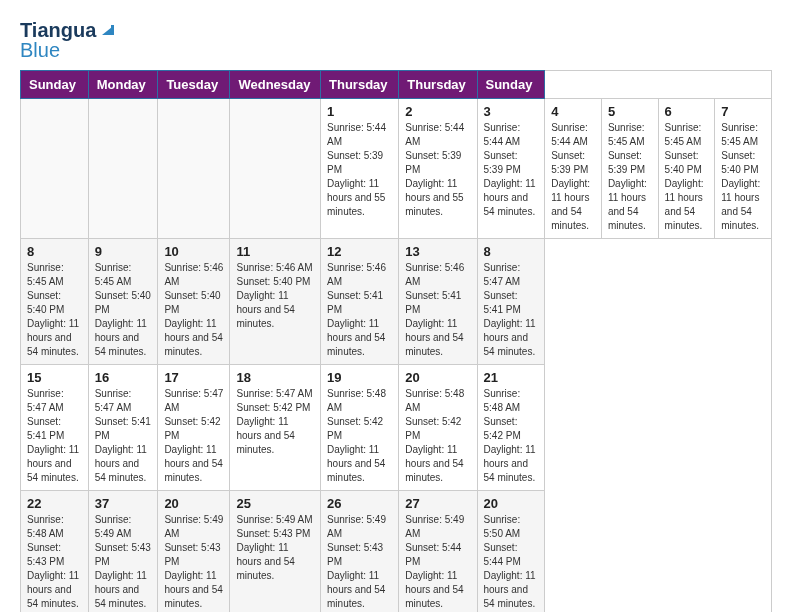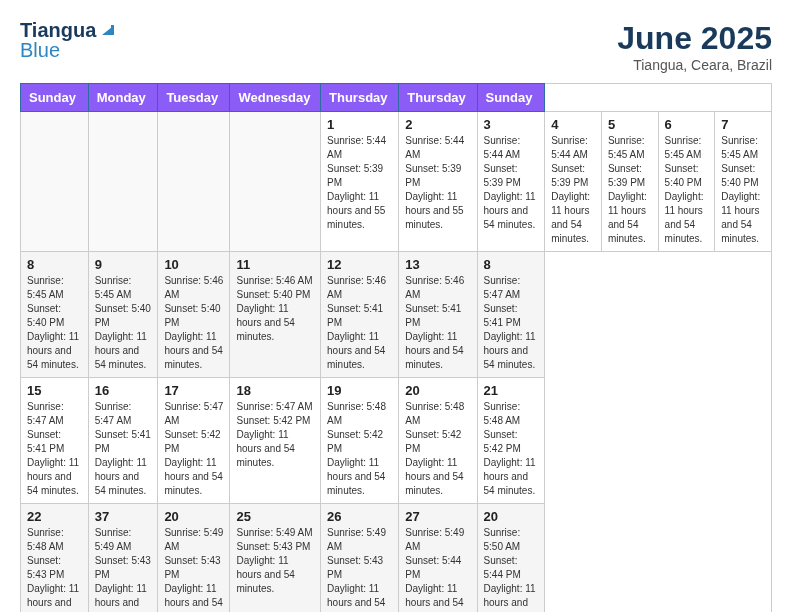--- a/index.html
+++ b/index.html
@@ -48,21 +48,21 @@
     .location {
       font-size: 14px;
       color: #555;
     }
     .calendar {
       width: 100%;
       border-collapse: collapse;
       border: 1px solid #ccc;
     }
     .calendar th {
-      background: #8b5cf6;
+      background: #701a75;
       color: #fff;
       font-size: 13px;
       font-weight: bold;
       padding: 6px 8px;
       text-align: left;
       border: 1px solid #2e6da4;
     }
     .calendar td {
       border: 1px solid #ccc;
       vertical-align: top;
@@ -99,24 +99,20 @@
       <span class="logo-general">Tiangua</span>
       <svg width="18" height="18" viewBox="0 0 18 18" style="margin-left:2px;margin-top:-4px;">
         <polygon points="4,16 14,8 14,16" fill="#2e86c1"></polygon>
         <rect x="13" y="6" width="3" height="10" fill="#2e86c1"></rect>
       </svg>
     </div>
     <div class="logo-line">
       <span class="logo-blue">Blue</span>
     </div>
   </div>
-  <div class="title-area">
-    <div class="month-title">June 2025</div>
-    <div class="location">Tiangua, Ceara, Brazil</div>
-  </div>
 </div>
 
 <table class="calendar">
   <thead>
     <tr>
     <th>Sunday</th>
         <th>Monday</th>
         <th>Tuesday</th>
         <th>Wednesday</th>
         <th>Thursday</th>

